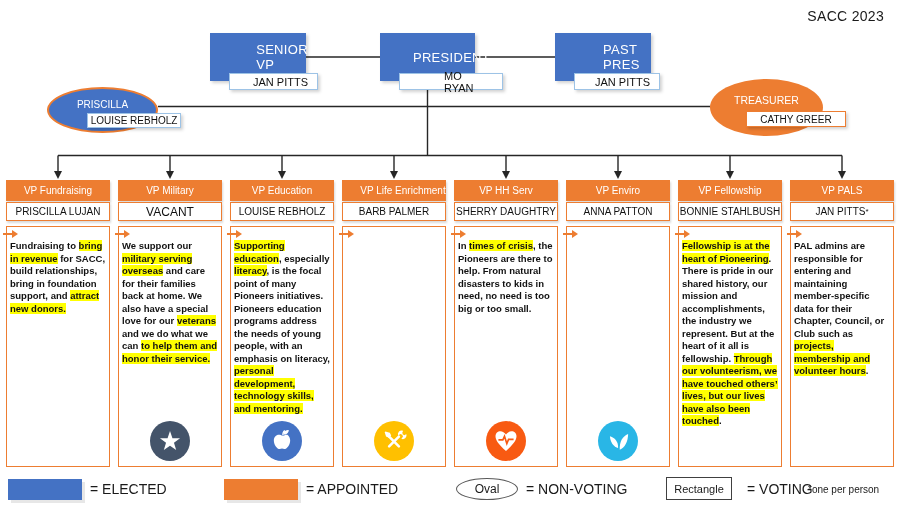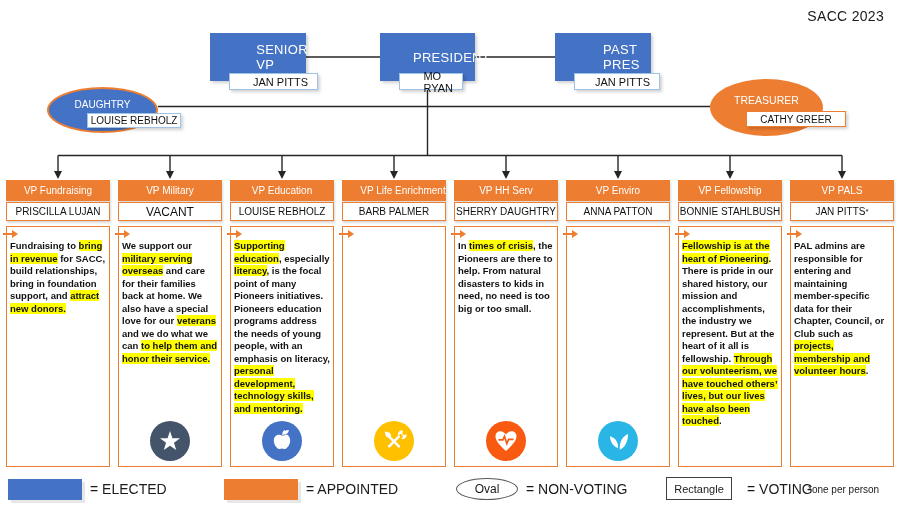--- a/index.html
+++ b/index.html
@@ -86,29 +86,29 @@
   </svg>
 
   <div class="top-box" style="left: 210px; top: 33px; width: 96px; height: 48px; background: rgb(68, 114, 196);">
     <span>SENIOR VP</span>
   </div>
   <div class="name-tag" style="left:229px; top:73px; width:89px; height:17px;">JAN PITTS</div>
 
   <div class="top-box" style="left: 380px; top: 33px; width: 95px; height: 48px; background: rgb(68, 114, 196);">
     <span>PRESIDENT</span>
   </div>
-  <div class="name-tag" style="left:399px; top:73px; width:64px; height:17px;padding-left:44px;">MO RYAN</div>
+  <div class="name-tag" style="left:399px; top:73px; width:104px; height:17px;padding-left:44px;">MO RYAN</div>
 
   <div class="top-box" style="left: 555px; top: 33px; width: 96px; height: 48px; background: rgb(68, 114, 196);">
     <span>PAST PRES</span>
   </div>
   <div class="name-tag" style="left:574px; top:73px; width:86px; height:17px;">JAN PITTS</div>
 
   <div class="oval sec" style="left: 47px; top: 87px; width: 111px; height: 46px; padding-top: 10px; background: rgb(68, 114, 196);">
-    <span class="oval-title">DAUGHTRY</span>
+    <span class="oval-title">PRISCILLA</span>
   </div>
   <div class="oval-tag sec" style="left:87px; top:113px; width:94px; height:15px;">LOUISE REBHOLZ</div>
 
   <div class="oval tre" style="left: 710px; top: 79px; width: 113px; height: 57px; padding-top: 15px; font-size: 10.5px; background: rgb(237, 125, 49);">
     <span class="oval-title">TREASURER</span>
   </div>
   <div class="oval-tag tre" style="left:746px; top:111px; width:100px; height:16px;">CATHY GREER</div>
 
   <div id="vp-columns">
   <div class="vp-col" style="left: 6px;">

